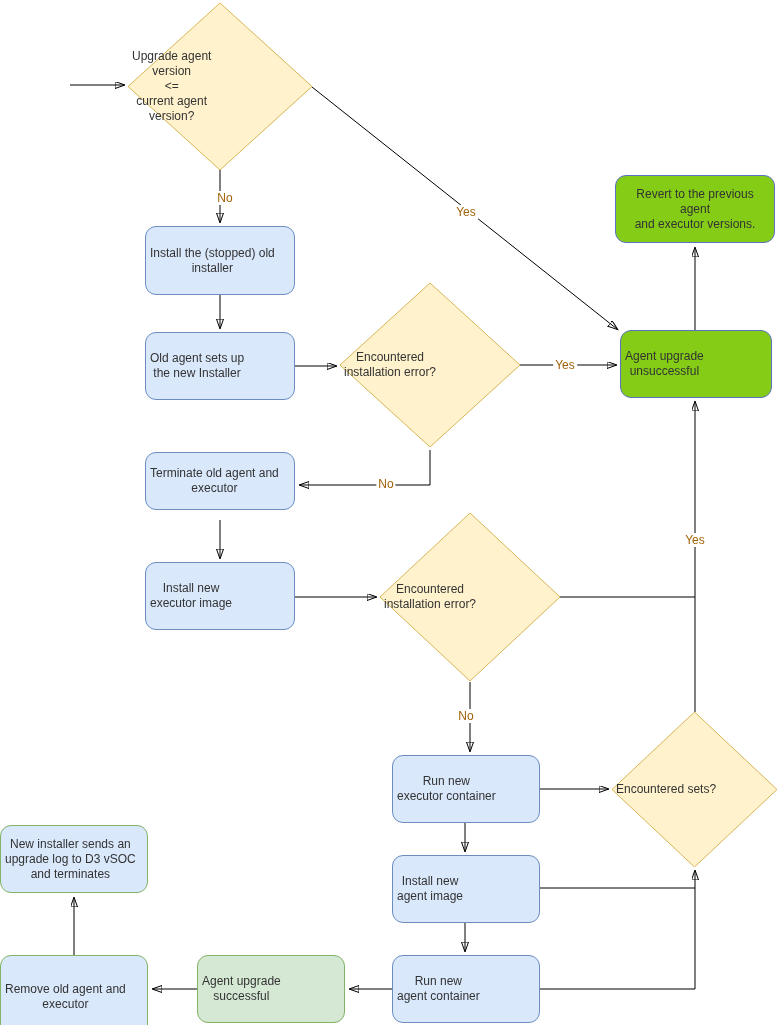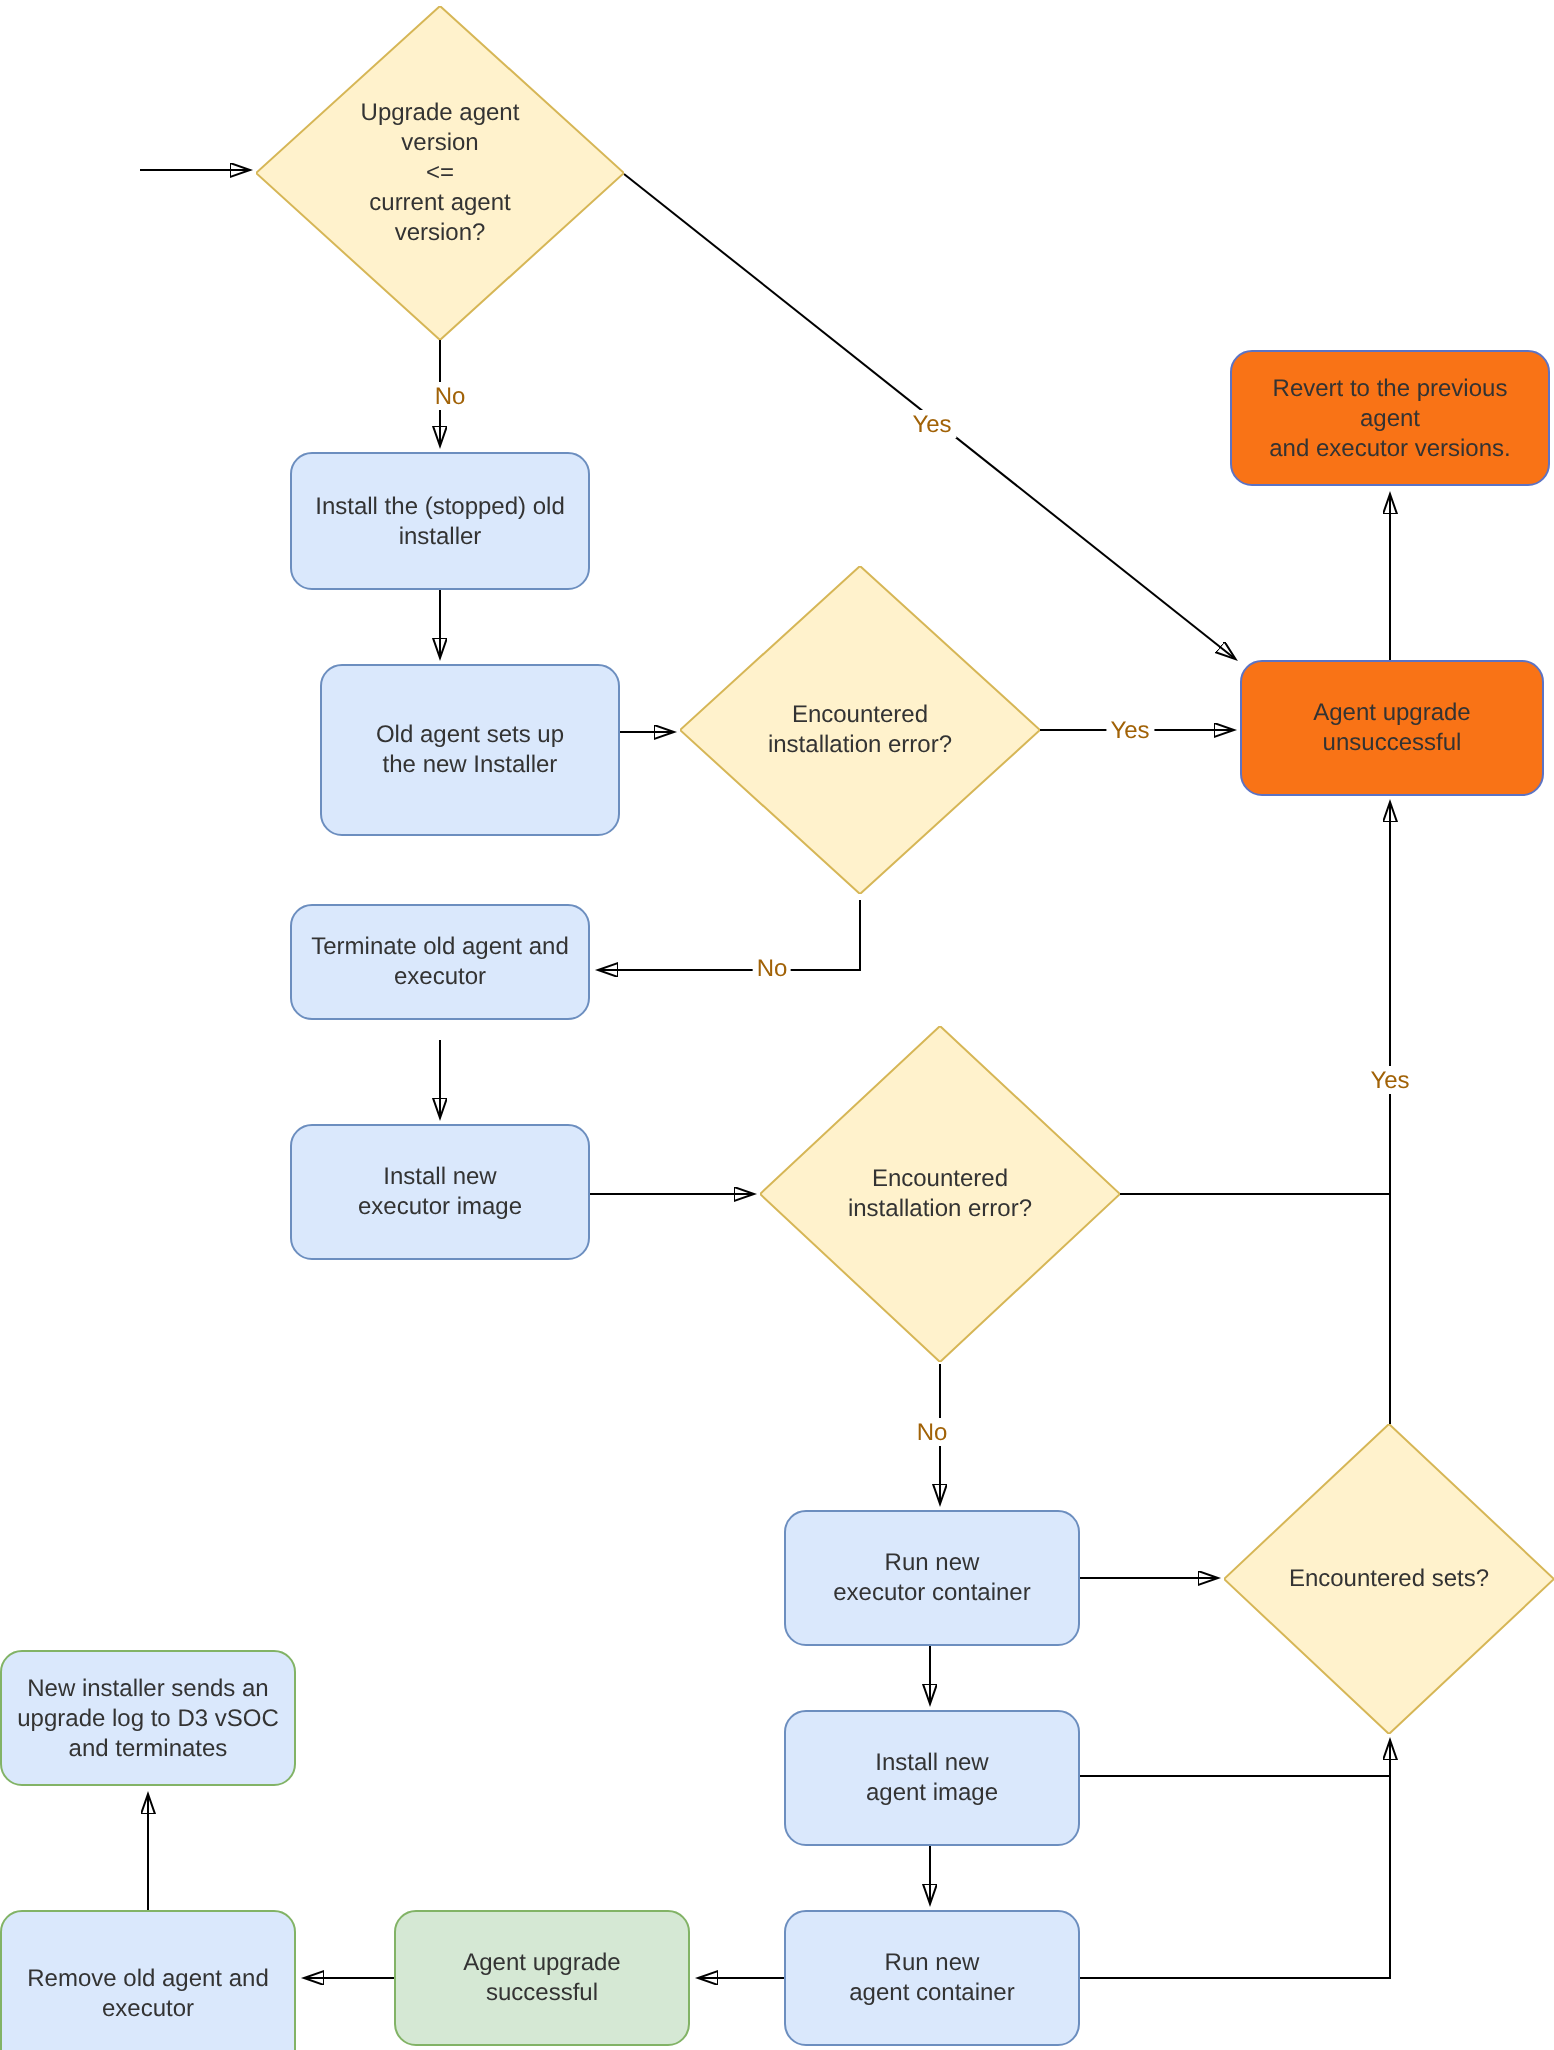--- a/index.html
+++ b/index.html
@@ -2,24 +2,24 @@
 <html><head>
 <meta charset="utf-8">
 <style>
   html,body{margin:0;padding:0;background:#ffffff;}
   .canvas{
     position:relative;width:777px;height:1025px;background:#ffffff;overflow:hidden;
     font-family:"Liberation Sans","DejaVu Sans",sans-serif;color:#333333;
   }
   .edges{position:absolute;left:0;top:0;z-index:1;}
   .edges path{fill:none;stroke:#000000;stroke-width:1;}
-  .node{position:absolute;z-index:2;display:flex;align-items:center;justify-content:center;text-align:center;}
+  .node{position:absolute;z-index:2;display:flex;align-items:center;justify-content:flex-start;text-align:center;}
   .box{border:1px solid;border-radius:11px;box-sizing:border-box;}
   .process{background:#dae8fc;border-color:#6c8ebf;}
-  .fail{background:#f97316;border-color:#5c73c4;}
+  .fail{background:#84cc16;border-color:#5c73c4;}
   .success{background:#d5e8d4;border-color:#82b366;}
   .final{background:#dae8fc;border-color:#82b366;}
   .diamond{background:transparent;}
   .dshape{position:absolute;left:0;top:0;width:100%;height:100%;}
   .decision polygon{fill:#fff2cc;stroke:#d6b656;stroke-width:1;}
   .nlabel{position:relative;z-index:2;white-space:pre-line;font-size:12px;line-height:1.25;padding:0 4px;}
   .elabel{
     position:absolute;z-index:3;transform:translate(-50%,-50%);
     background:#ffffff;font-size:12px;line-height:1;padding:1px 2px;color:#a16207;
   }
@@ -90,21 +90,21 @@
       <polygon points="50,0 100,50 50,100 0,50" vector-effect="non-scaling-stroke"></polygon>
     </svg>
     <span class="nlabel">Encountered sets?</span>
   </div>
 
   <div class="node box process" style="left:145px;top:226px;width:150px;height:69px">
     <span class="nlabel">Install the (stopped) old
 installer</span>
   </div>
 
-  <div class="node box process" style="left:160px;top:332px;width:150px;height:86px">
+  <div class="node box process" style="left:145px;top:332px;width:150px;height:68px">
     <span class="nlabel">Old agent sets up
 the new Installer</span>
   </div>
 
   <div class="node box process" style="left:145px;top:452px;width:150px;height:58px">
     <span class="nlabel">Terminate old agent and
 executor</span>
   </div>
 
   <div class="node box process" style="left:145px;top:562px;width:150px;height:68px">

